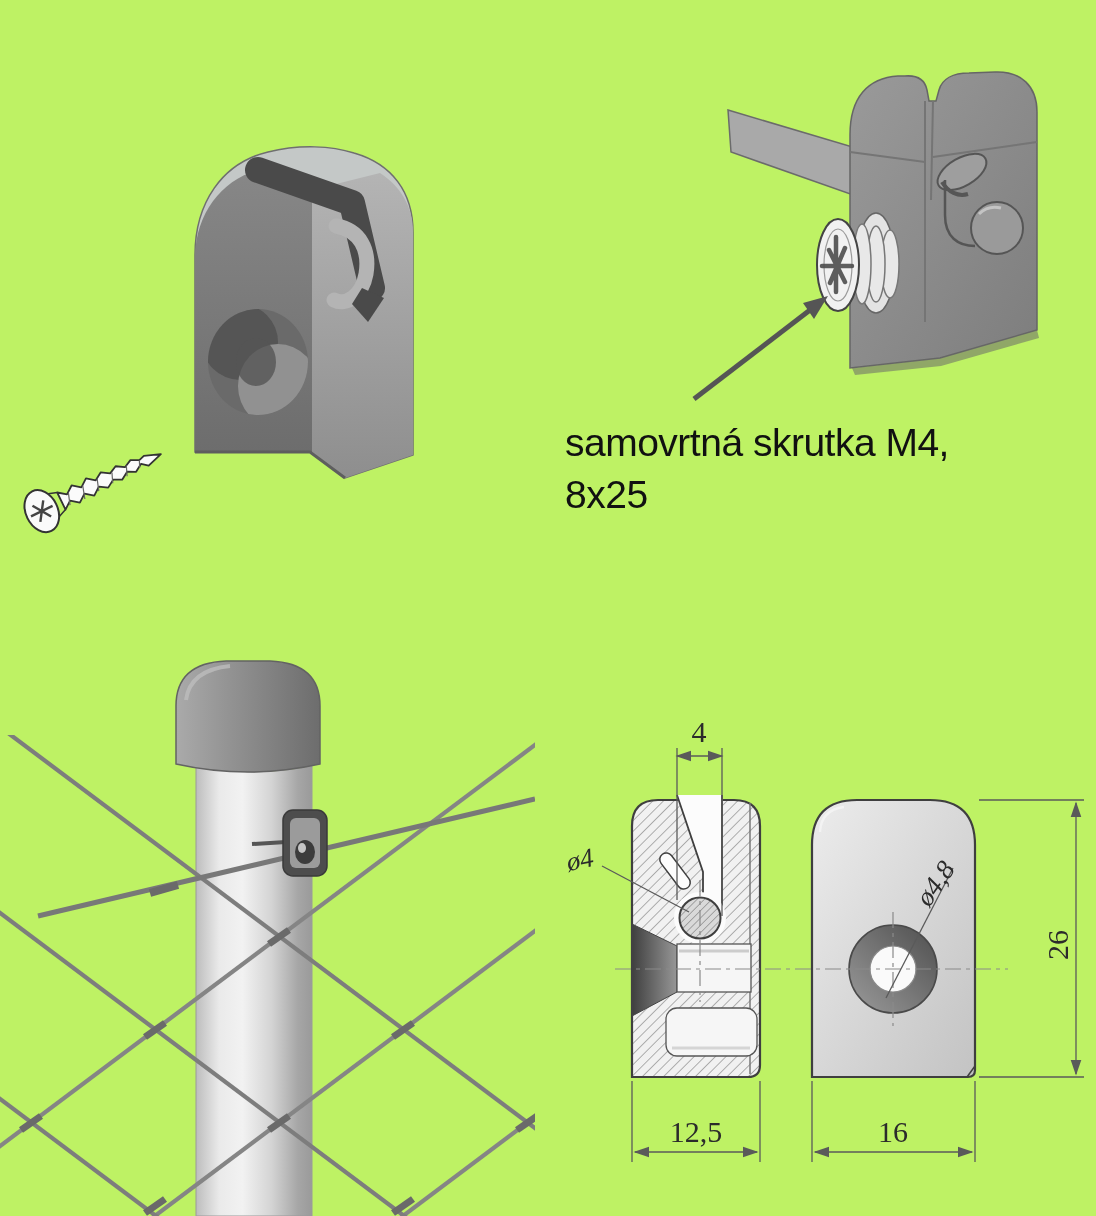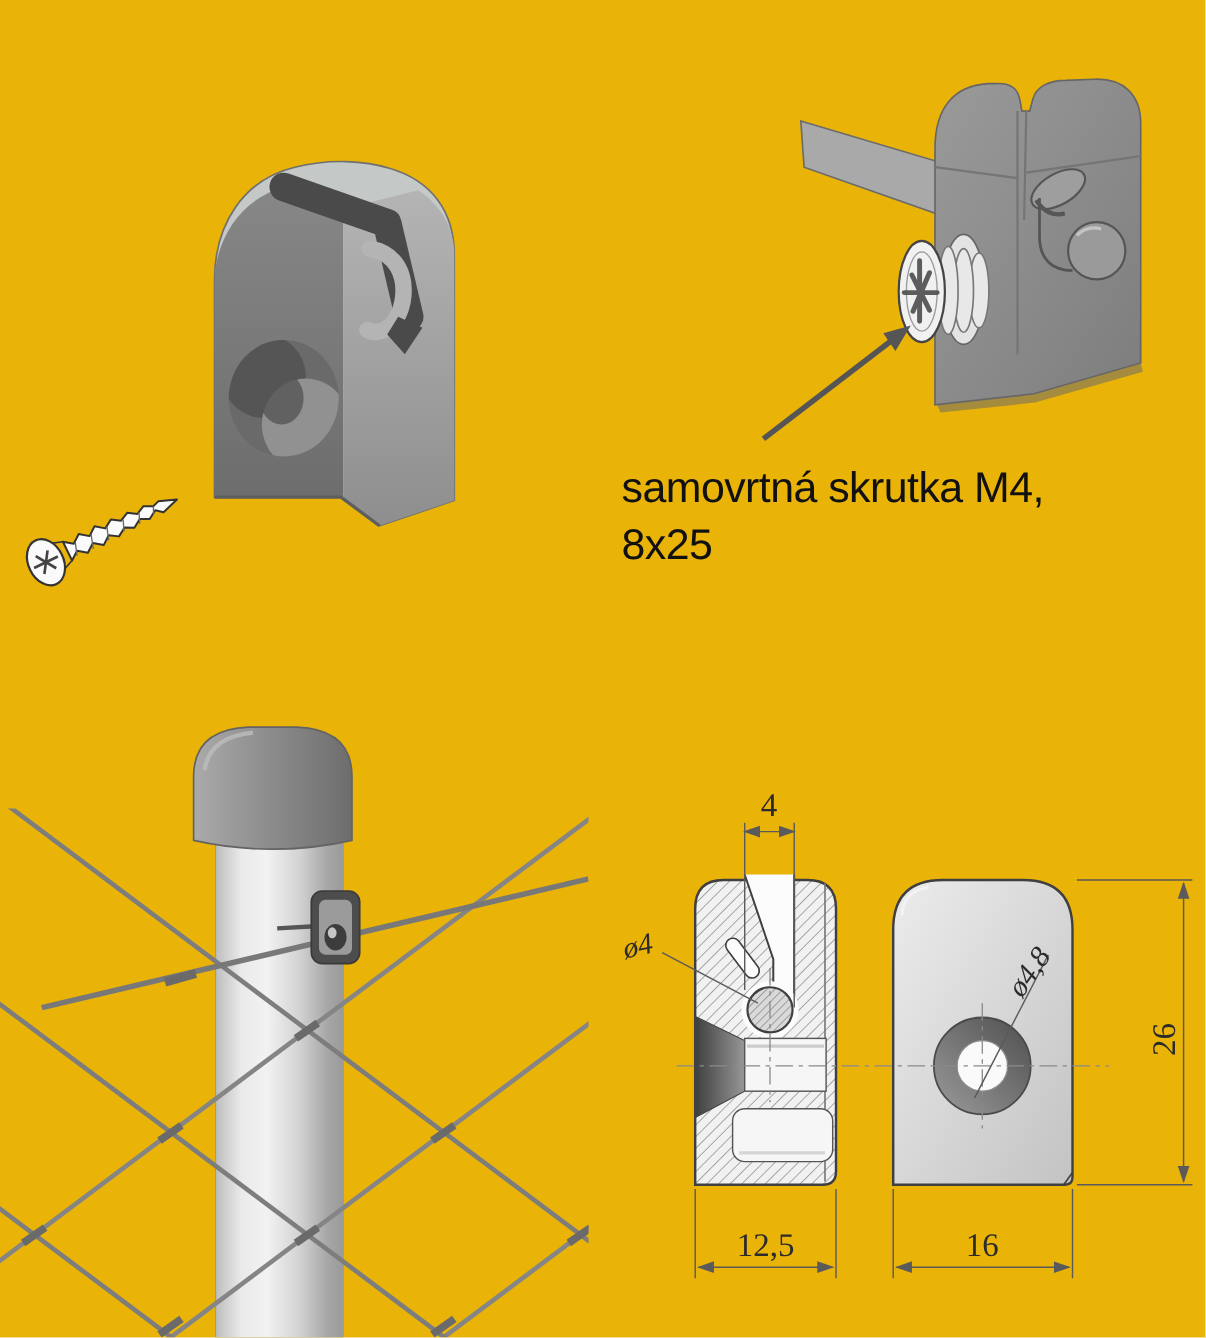--- a/index.html
+++ b/index.html
@@ -1,16 +1,16 @@
 <!DOCTYPE html>
 <html><head>
 <meta charset="utf-8">
 <style>
   html,body{margin:0;padding:0;background:#ffffff;}
-  .canvas{position:relative;width:1096px;height:1216px;background:#eab308;overflow:hidden;}
+  .canvas{position:relative;width:1096px;height:1216px;background:#bef264;overflow:hidden;}
   svg{position:absolute;left:0;top:0;}
   .cap-text{font-family:"Liberation Sans",sans-serif;font-size:39px;fill:#111111;letter-spacing:-0.5px;}
   .dim-text{font-family:"Liberation Serif",serif;font-size:30px;fill:#2b2b2b;}
   .dia-text{font-family:"Liberation Serif",serif;font-size:27px;font-style:italic;fill:#2b2b2b;}
 </style>
 </head>
 <body>
 
 <div class="canvas">
 <svg width="1096" height="1216" viewBox="0 0 1096 1216">

